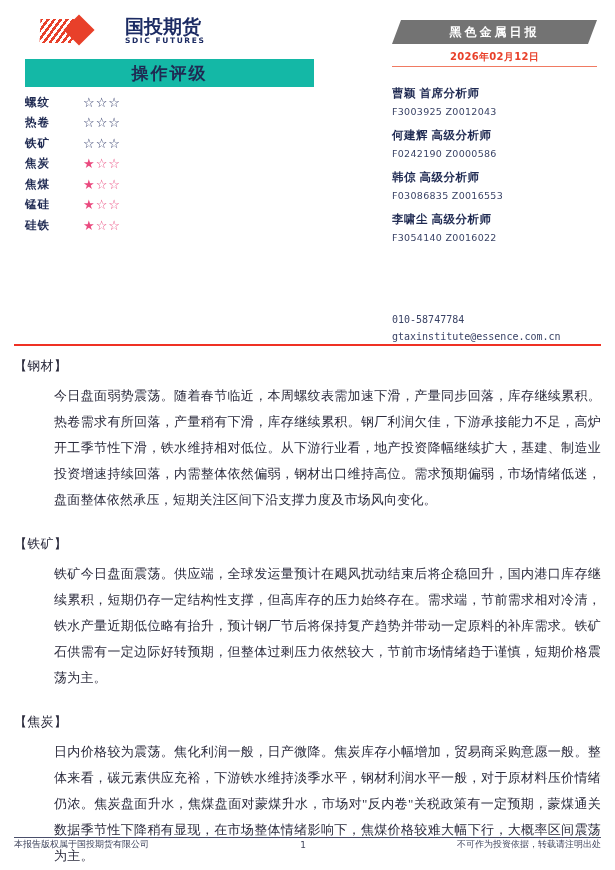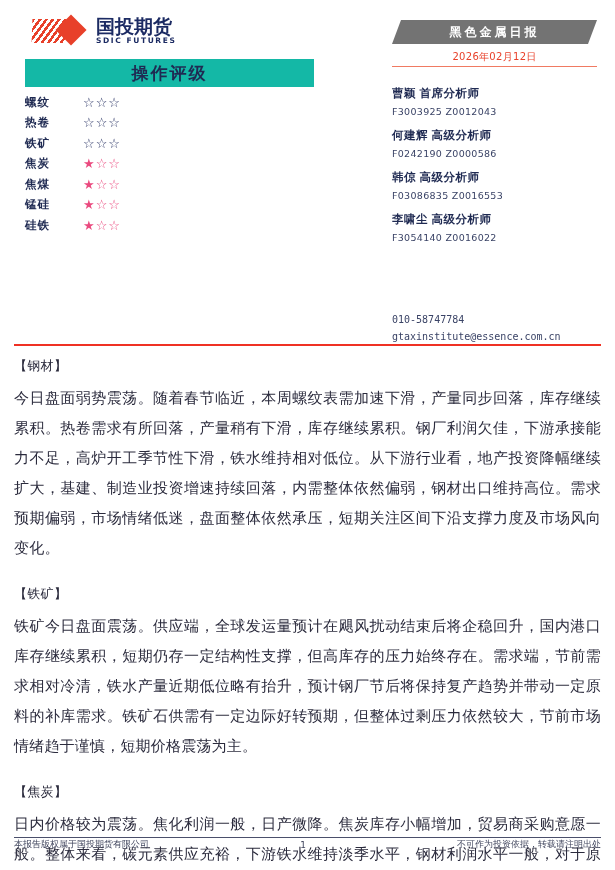--- a/index.html
+++ b/index.html
@@ -18,22 +18,22 @@
   
   .header {
     position: relative;
     height: 340px;
     padding: 0;
   }
 
   
   .logo-row {
     position: absolute;
-    left: 32px; top: 16px;
-    display: flex; align-items: center; gap: 2px; justify-content: flex-end;
+    left: 40px; top: 16px;
+    display: flex; align-items: center; gap: 23px; justify-content: flex-end;
   }
   .logo-mark {
     width: 62px; height: 30px;
     position: relative;
   }
   .logo-stripes {
     position: absolute; left: 0; top: 3px;
     width: 34px; height: 24px;
     background: repeating-linear-gradient(
       125deg,
@@ -108,21 +108,21 @@
   .banner-text {
     font-size: 12px; font-weight: bold;
     color: #ffffff; letter-spacing: 3px;
   }
   .banner-date {
     position: absolute;
     left: 392px; top: 50px;
     width: 205px;
     text-align: center;
     font-family: "DejaVu Sans", sans-serif;
-    font-size: 10px; font-weight: normal;
+    font-size: 10px; font-weight: bold;
     color: #e8402a;
     letter-spacing: 0.3px;
   }
   .banner-rule {
     position: absolute;
     left: 392px; top: 66px;
     width: 205px; height: 1px;
     background: #f07a62;
   }
 
@@ -169,26 +169,27 @@
     width: 587px;
   }
   .sec-head {
     font-size: 13px;
     font-weight: normal;
     color: #2b2b3d;
     margin-bottom: 8px;
     letter-spacing: 0.3px;
   }
   .sec-body {
-    font-size: 15px;
+    font-size: 13px;
     line-height: 2.0;
     color: #2b2b3d;
     text-align: justify;
     letter-spacing: 0.2px;
     margin-bottom: 22px;
+    margin-left: 40px;
   }
 
   
   .footer {
     position: absolute;
     left: 14px; bottom: 14px;
     width: 587px;
     margin-top: 18px;
   }
   .footer-inner {

